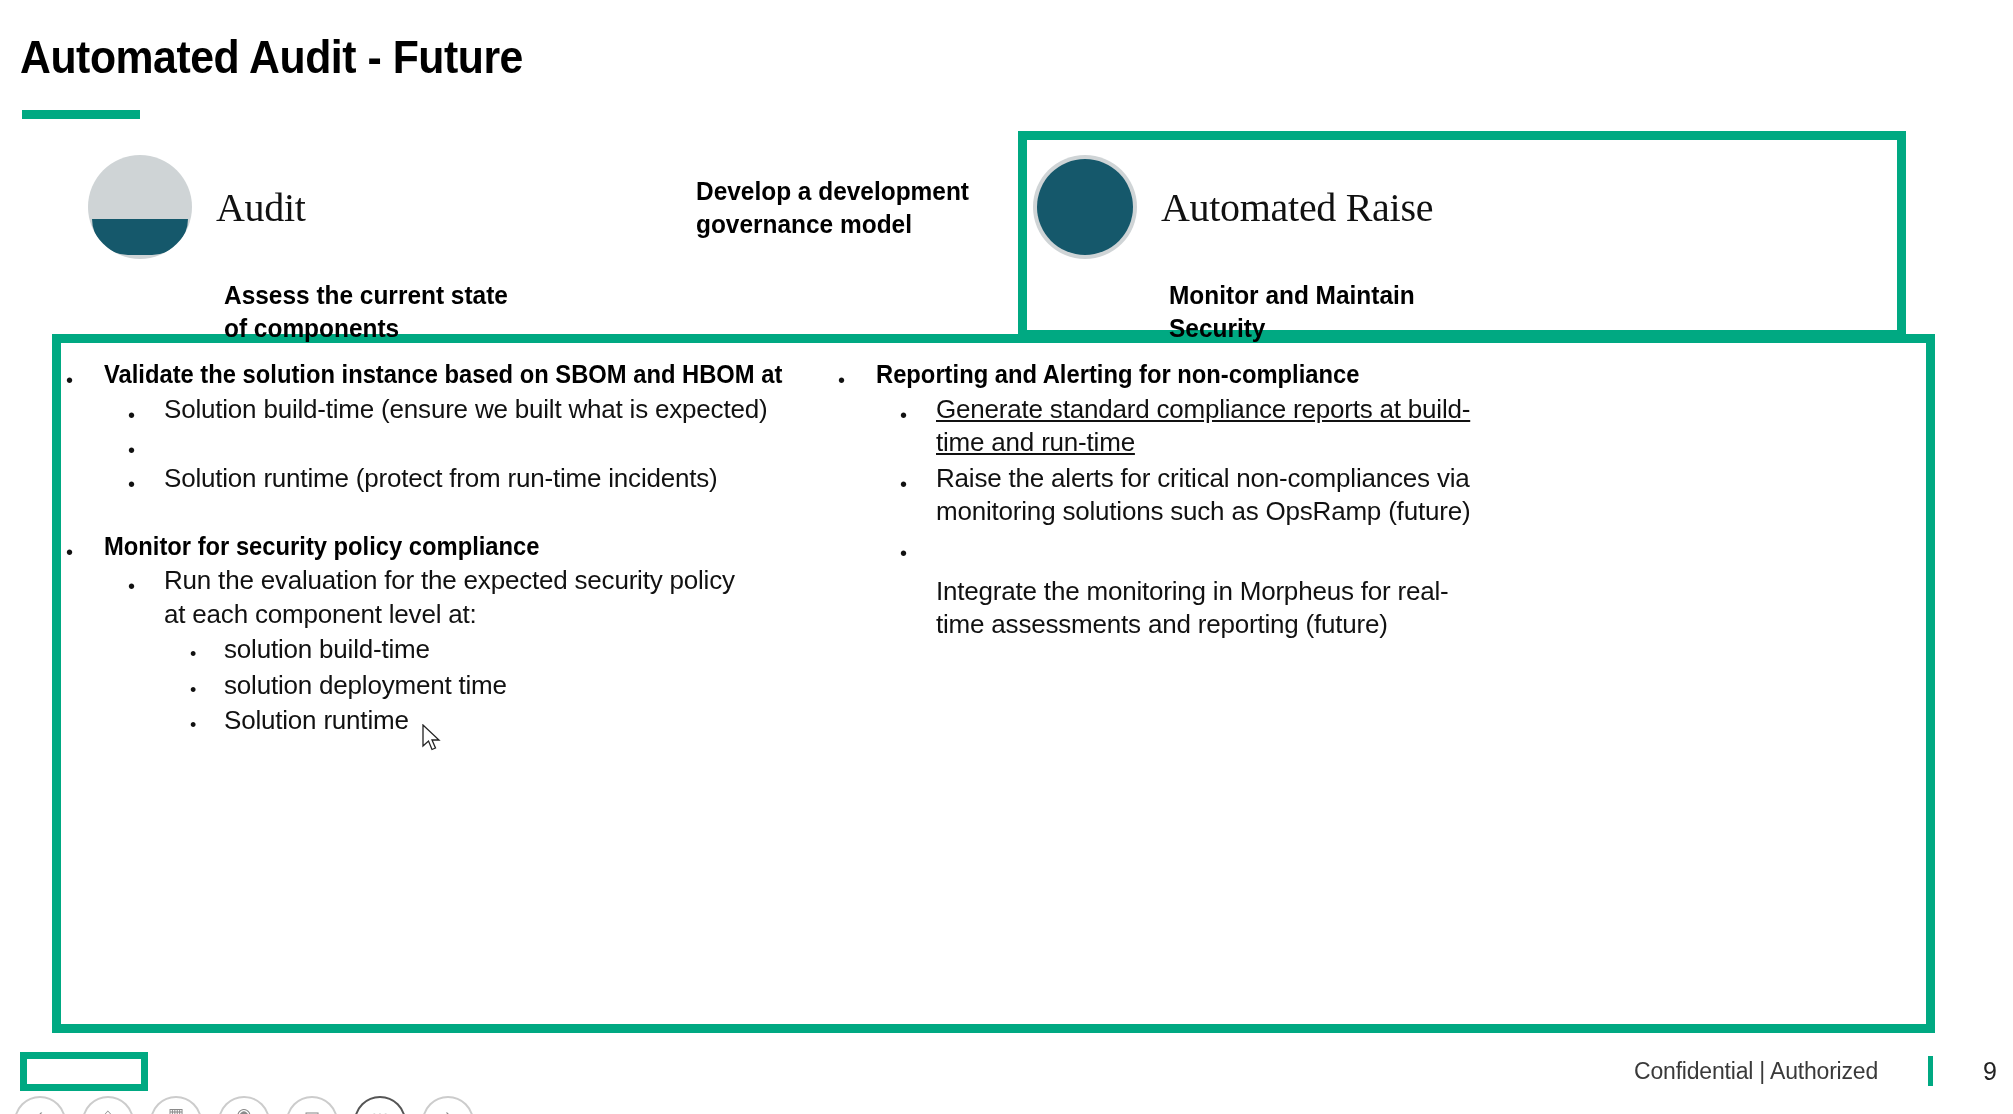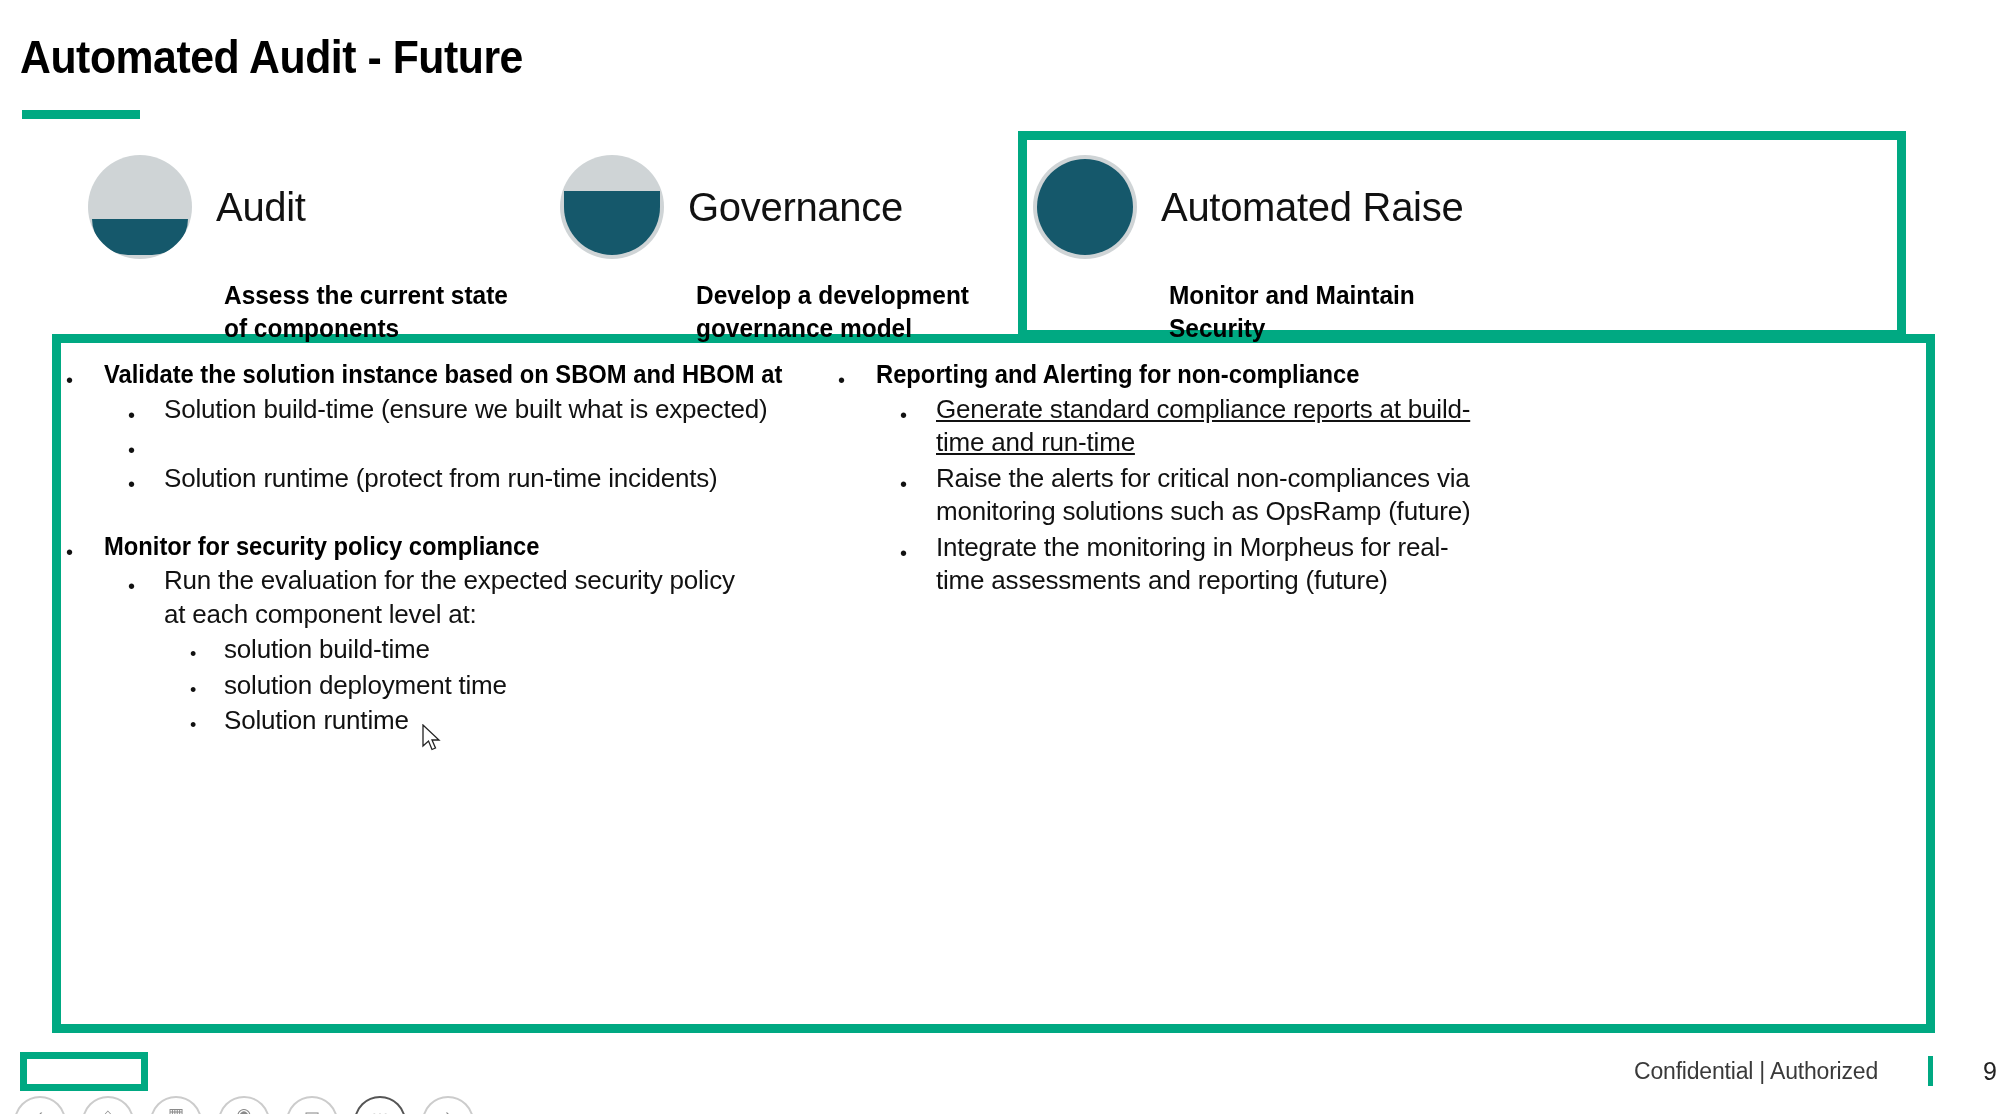--- a/index.html
+++ b/index.html
@@ -66,20 +66,21 @@
     display: block;
   }
   #stage-audit      { left: 88px;  }
   #stage-governance { left: 560px; }
   #stage-automated  { left: 1033px;}
 
   .stage-head {
     display: flex;
     align-items: center;
     gap: 24px;
+    font-family: Liberation Serif, serif;
   }
 
   .fill-circle {
     position: relative;
     width: 104px;
     height: 104px;
     border-radius: 50%;
     background: #cfd4d6;
     overflow: hidden;
     flex: none;
@@ -252,26 +253,20 @@
     <div class="fill-circle">
       <div class="level" style="height:35%;"></div>
     </div>
     <div class="stage-title">Audit</div>
   </div>
   <div class="stage-sub">Assess the current state
 of components</div>
 </div>
 
 <div class="stage" id="stage-governance">
-  <div class="stage-head">
-    <div class="fill-circle">
-      <div class="level" style="height:62%;"></div>
-    </div>
-    <div class="stage-title">Governance</div>
-  </div>
   <div class="stage-sub">Develop a development
 governance model</div>
 </div>
 
 <div class="stage" id="stage-automated">
   <div class="stage-head">
     <div class="fill-circle full">
       <div class="level"></div>
     </div>
     <div class="stage-title">Automated Raise</div>
@@ -342,21 +337,21 @@
     <span class="txt" style="max-width:565px;text-decoration:underline;">Generate standard compliance reports at build-time and run-time</span>
   </div>
 
   <div class="b2">
     <span class="dot">•</span>
     <span class="txt" style="max-width:540px;">Raise the alerts for critical non-compliances via monitoring solutions such as OpsRamp (future)</span>
   </div>
 
   <div class="b2">
     <span class="dot">•</span>
-    <span class="txt" style="max-width:552px;">Integrate the monitoring in Morpheus for real-time assessments and reporting (future)</span>
+    <span class="txt" style="max-width:552px;margin-top:44px;">Integrate the monitoring in Morpheus for real-time assessments and reporting (future)</span>
   </div>
 
 </div>
 
 <div id="hpe-logo"></div>
 
 <div id="footer-right">
   <span id="footer-confidential">Confidential | Authorized</span>
   <span id="footer-sep"></span>
   <span id="footer-page">9</span>

